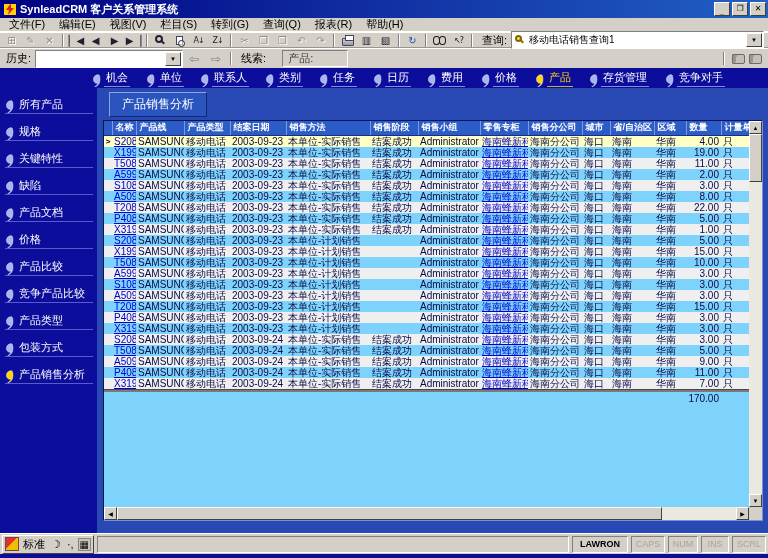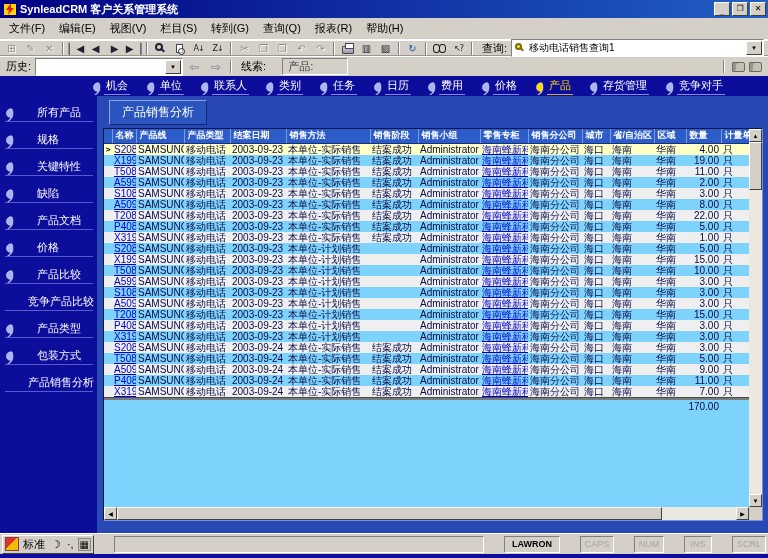--- a/index.html
+++ b/index.html
@@ -9,21 +9,21 @@
   #window { width:768px; height:558px; display:flex; flex-direction:column; background:#D4D0C8; }
 
   
   .titlebar { height:18px; background:linear-gradient(90deg,#000082,#2160C4); display:flex; align-items:center; padding:0 2px; flex:0 0 auto; }
   .app-icon { width:14px; height:14px; margin:0 3px 0 1px; flex:0 0 auto; }
   .title-text { color:#fff; font-weight:bold; font-size:11px; flex:1; white-space:nowrap; overflow:hidden; }
   .winbtn { width:16px; height:14px; background:#D4D0C8; border:1px solid; border-color:#fff #404040 #404040 #fff; display:flex; align-items:center; justify-content:center; font-size:8px; font-weight:bold; color:#000; margin-left:2px; line-height:1; }
   .winbtn.min span { transform:translateY(3px); }
 
   
-  .menubar { height:22px; display:flex; align-items:center; padding-left:2px; flex:0 0 auto; border-bottom:1px solid #fff; }
+  .menubar { height:14px; display:flex; align-items:center; padding-left:2px; flex:0 0 auto; border-bottom:1px solid #fff; }
   .menu-item { padding:0 7px; font-size:11px; color:#000; cursor:default; white-space:nowrap; }
 
   
   .toolbar1 { height:16px; display:flex; align-items:center; padding:0 4px 0 2px; flex:0 0 auto; border-top:1px solid #fff; border-bottom:1px solid #9a968e; }
   .toolbar2 { height:20px; display:flex; align-items:center; padding:0 6px 0 4px; flex:0 0 auto; border-top:1px solid #fff;justify-content:space-between; }
   .tbtn { width:19px; height:15px; display:flex; align-items:center; justify-content:center; background:transparent; border:none; font-size:10px; color:#202030; padding:0; cursor:default; flex:0 0 auto; font-family:"DejaVu Sans",sans-serif; }
   .tbtn .small { font-size:8px; letter-spacing:-1px; }
   .tbtn.disabled { color:#8f8d86; text-shadow:1px 1px 0 #ffffff; }
   .tsep { width:2px; height:13px; border-left:1px solid #808080; border-right:1px solid #fff; margin:0 3px; flex:0 0 auto; }
   .tlabel { font-size:11px; color:#000; margin:0 4px 0 6px; white-space:nowrap; }
@@ -51,21 +51,21 @@
 
   
   .content { flex:1; background:#0D0D9C; display:flex; flex-direction:column; min-height:0; }
   .tabbar { height:20px; display:flex; align-items:center; gap:16px; padding-left:92px; flex:0 0 auto; }
   .tab { display:flex; align-items:flex-end; gap:3px; cursor:default; }
   .tab .lbl { color:#fff; font-size:11px; border-bottom:1px solid #8a8ada; padding:0 2px 1px 2px; white-space:nowrap; }
   .tab.active .lbl { color:#FFD800; border-bottom-color:#c8b040; }
 
   .bodyrow { flex:1; display:flex; min-height:0; }
   .sidebar { width:97px; flex:0 0 auto; padding-top:9px; }
-  .side-item { display:flex; align-items:flex-end; gap:23px; height:17px; margin:0 0 10px 5px; width:88px; border-bottom:1px solid #5a5ad0; cursor:default; }
+  .side-item { display:flex; align-items:flex-end; gap:5px; height:17px; margin:0 0 10px 5px; width:88px; border-bottom:1px solid #5a5ad0; cursor:default; }
   .side-item .lbl { color:#fff; font-size:11px; white-space:nowrap; padding-bottom:1px; }
 
   .mainarea { flex:1; background:#2849B4; display:flex; flex-direction:column; min-height:0; }
   .band { height:32px; flex:0 0 auto; display:flex; align-items:center; }
   .band-title { margin-left:12px; padding:3px 12px; background:#2B55BE; border:1px solid; border-color:#8EA2E8 #16256E #16256E #8EA2E8; color:#fff; font-size:12px; white-space:nowrap; }
 
   .panel { flex:1; margin:0 5px 12px 6px; background:#7dd3fc; border:1px solid; border-color:#0A1650 #7A90DC #7A90DC #0A1650; position:relative; min-height:0; overflow:hidden; }
 
   table.grid { border-collapse:collapse; table-layout:fixed; width:645px; }
   table.grid th { background:#2C5CC8; color:#fff; font-size:9px; font-weight:bold; text-align:left; height:14px; padding:0 0 0 3px; border-left:1px solid #7D9AE0; white-space:nowrap; overflow:hidden; border-bottom:1px solid #16307E; }
@@ -83,21 +83,21 @@
   .vscroll { position:absolute; top:0; right:0; bottom:13px; width:13px; background:#EBE8DF; }
   .hscroll { position:absolute; left:0; right:13px; bottom:0; height:13px; background:#EBE8DF; display:flex; }
   .sbtn { width:13px; height:13px; background:#D4D0C8; border:1px solid; border-color:#fff #404040 #404040 #fff; font-size:6px; color:#000; display:flex; align-items:center; justify-content:center; flex:0 0 auto; }
   .vscroll .sbtn { position:absolute; left:0; }
   .vscroll .up { top:0; } .vscroll .down { bottom:0; }
   .vthumb { position:absolute; left:0; top:13px; width:13px; height:48px; background:#D4D0C8; border:1px solid; border-color:#fff #404040 #404040 #fff; }
   .hthumb { height:13px; flex:0 0 auto; width:545px; background:#D4D0C8; border:1px solid; border-color:#fff #404040 #404040 #fff; }
   .scorner { position:absolute; right:0; bottom:0; width:13px; height:13px; background:#D4D0C8; }
 
   
-  .statusbar { height:21px; flex:0 0 auto; border-top:1px solid #fff; display:flex; align-items:center; padding:0 2px; gap:20px; }
+  .statusbar { height:21px; flex:0 0 auto; border-top:1px solid #fff; display:flex; align-items:center; padding:0 2px; gap:3px; }
   .ime-bar { display:flex; align-items:center; height:19px; background:#D4D0C8; border:1px solid; border-color:#fff #404040 #404040 #fff; padding:0 2px; gap:2px; flex:0 0 auto; }
   .ime-logo { width:14px; height:14px; background:linear-gradient(135deg,#E03030 45%,#F0C000 46%); border:1px solid #804040; }
   .ime-seg { font-size:11px; color:#000; padding:0 2px; white-space:nowrap; }
   .ime-key { font-size:10px; background:#c8c4bc; border:1px solid #8a867e; padding:0 1px; line-height:11px; }
   .sb-panel { height:17px; background:#D4D0C8; border:1px solid; border-color:#808080 #fff #fff #808080; display:flex; align-items:center; justify-content:center; font-size:9px; flex:0 0 auto; }
   .sb-panel.grow { flex:1; }
   .sb-user { width:56px; font-weight:bold; color:#000; }
   .sb-ind { color:#A8A49C; }
   .bottom-strip { height:4px; background:#0D0D9C; flex:0 0 auto; }
 </style>

